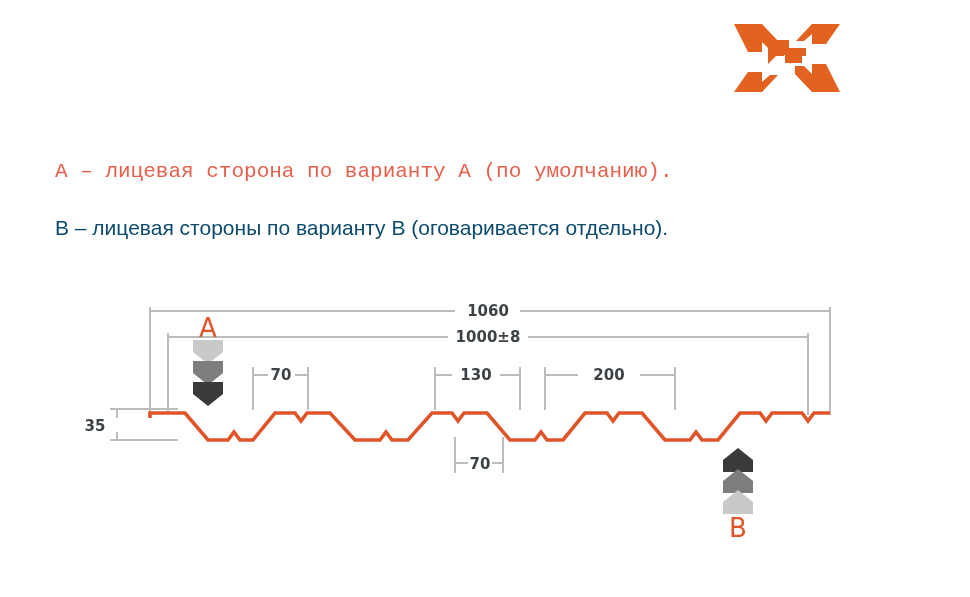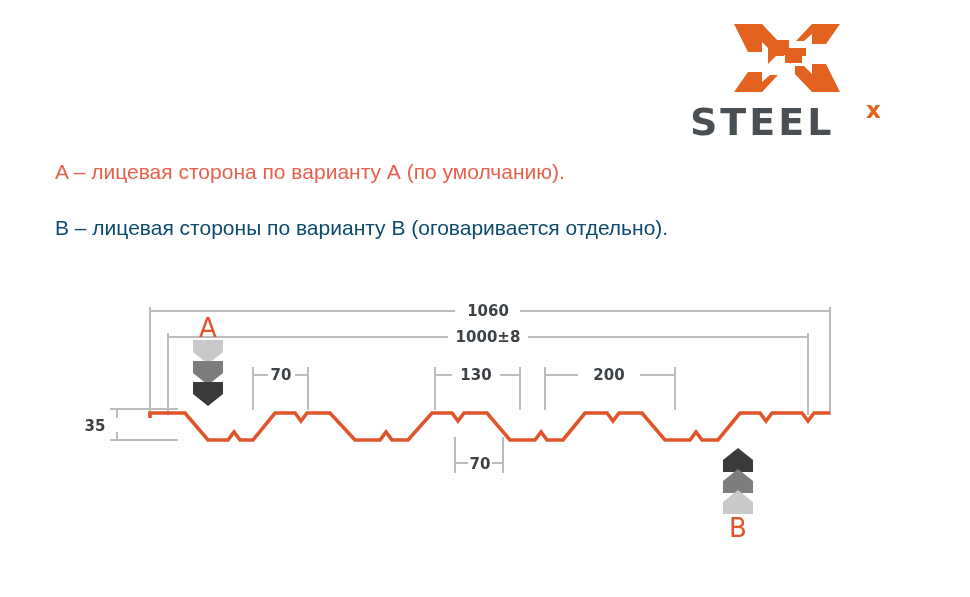--- a/index.html
+++ b/index.html
@@ -61,20 +61,21 @@
   }
 
   
   #legend-note-a {
     position: absolute;
     left: 55px;
     top: 160px;
     font-size: 21px;
     color: #e8604c;
     white-space: nowrap;
+    font-family: Liberation Mono, monospace;
   }
   #legend-note-b {
     position: absolute;
     left: 55px;
     top: 216px;
     font-size: 21px;
     color: #0c4a6e;
     white-space: nowrap;
   }
 
@@ -105,24 +106,20 @@
 
         <path d="M108 74 L80 74 L63 56 L63 48 L72 48 L80 56 L80 46 L94 46 Z"></path>
 
         <path d="M40 22 L57 22 L57 30 L48 30 L41 37 L48 37 L70 37 L70 45 L53 45 L53 37 L62 37 L69 30 L40 30 Z"></path>
         <path d="M36 30 L52 30 L52 38 L44 38 L36 46 L36 38 Z"></path>
         <path d="M74 30 L74 38 L66 38 L58 46 L58 38 L66 30 Z"></path>
       </g>
     </svg>
   </div>
 
-  <div id="logo-wordmark">
-    <span class="wordmark-text">STEEL</span>
-    <span class="wordmark-x">x</span>
-  </div>
 
 </div>
 
 <div id="legend-note-a">A – лицевая сторона по варианту А (по умолчанию).</div>
 <div id="legend-note-b">B – лицевая стороны по варианту B (оговаривается отдельно).</div>
 
 <div id="profile-drawing">
 <svg viewBox="0 0 970 280" width="970" height="280" aria-hidden="true">
 
   <g stroke="#bcbcbc" stroke-width="1.4" fill="none" shape-rendering="crispEdges">

